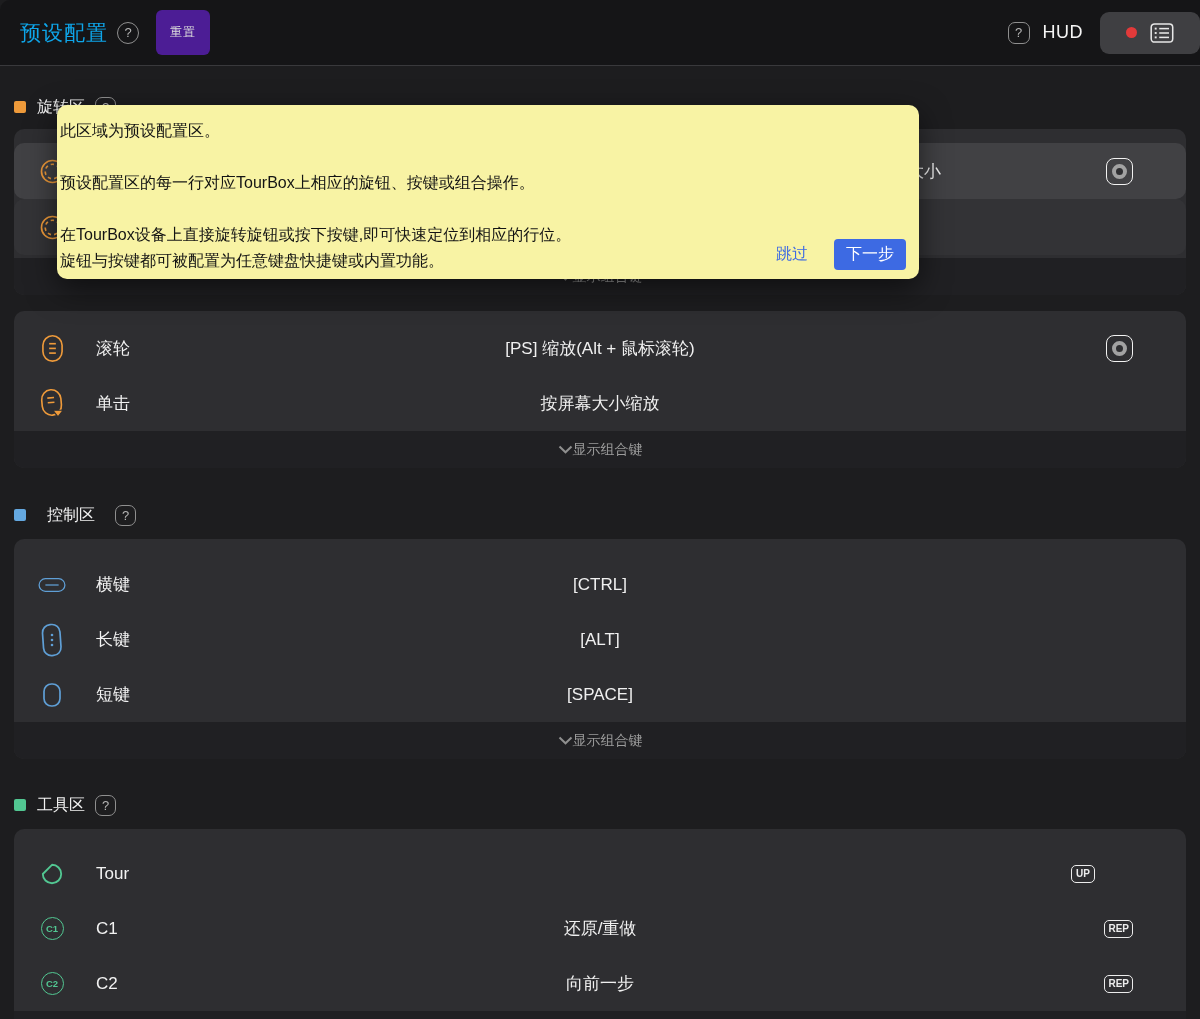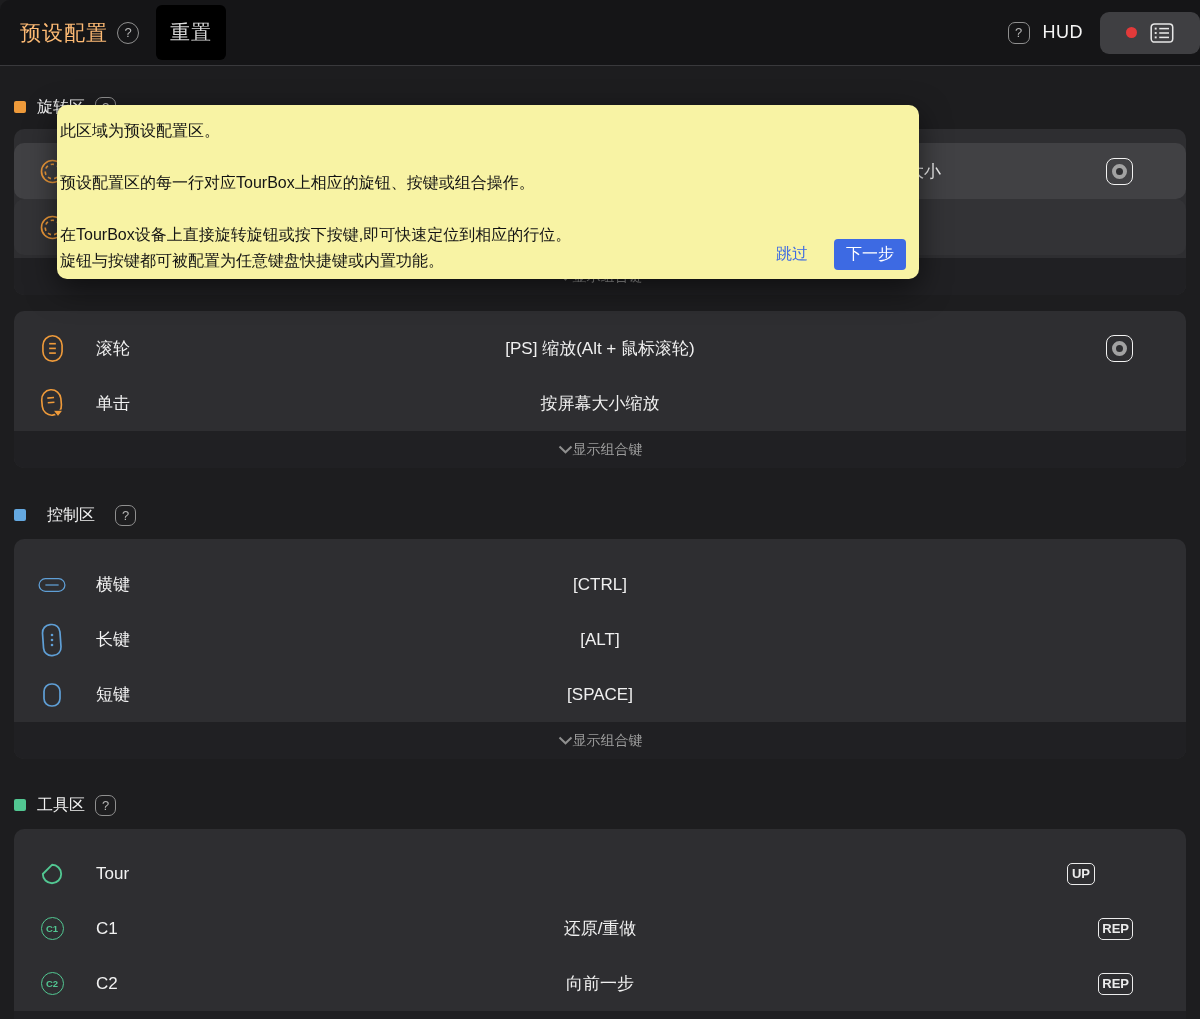--- a/index.html
+++ b/index.html
@@ -11,31 +11,31 @@
     position:relative;
   }
   .app { position:absolute; inset:0; background:#1d1d1f; border-radius:10px 0 0 0; overflow:hidden; }
 
   
   .topbar {
     position:absolute; top:0; left:0; right:0; height:66px;
     background:#151517; border-bottom:1px solid #39393c;
     display:flex; align-items:center; padding:0 20px;
   }
-  .page-title { font-size:21px; color:#fdba74; letter-spacing:1px; }
+  .page-title { font-size:21px; color:#0ea5e9; letter-spacing:1px; }
   .help-circ, .help-sq {
     display:inline-flex; align-items:center; justify-content:center;
     width:22px; height:22px; border:1.5px solid #8f8f8f; color:#b5b5b5;
     font-size:13px; line-height:1; flex:none; cursor:default;
   }
   .help-circ { border-radius:50%; margin-left:9px; }
   .help-sq   { border-radius:7px; }
   .reset-btn {
-    margin-left:17px; background:#000000; color:#dcdcdc; border:none;
-    font-size:20px; padding:14px 14px; border-radius:6px; cursor:pointer;
+    margin-left:17px; background:#4c1d95; color:#dcdcdc; border:none;
+    font-size:12px; padding:14px 14px; border-radius:6px; cursor:pointer;
     font-family:inherit; letter-spacing:1px;
   }
   .topbar-right { margin-left:auto; display:flex; align-items:center; gap:13px; }
   .hud-label { font-size:18px; color:#f5f5f5; letter-spacing:0.5px; }
   .hud-btn {
     margin-left:4px; margin-right:-20px;
     width:100px; height:42px; background:#3f3f42; border-radius:9px;
     display:flex; align-items:center; justify-content:center; gap:13px; cursor:pointer;
   }
   .red-dot { width:11px; height:11px; border-radius:50%; background:#e23a3a; }
@@ -76,21 +76,21 @@
 
   .rec {
     position:absolute; right:53px; width:27px; height:27px;
     border:1.5px solid #f2f2f2; border-radius:8px;
     display:flex; align-items:center; justify-content:center; cursor:pointer;
   }
   .rec-in { width:15px; height:15px; border-radius:50%; border:4px solid #a2a2a2; background:#2f2f32; }
   .kbadge {
     position:absolute; right:53px;
     border:1.5px solid #ececec; border-radius:5px; color:#ececec;
-    font-size:13px; font-weight:bold; padding:2.5px 3px; letter-spacing:0;
+    font-size:10px; font-weight:bold; padding:2.5px 3px; letter-spacing:0;
     cursor:pointer;
   }
   .kbadge.badge-up { right:91px; padding:2.5px 4px; }
 
   .panel-footer {
     position:absolute; left:0; right:0; bottom:0; height:37px;
     background:#202023; border-radius:0 0 10px 10px;
     display:flex; align-items:center; justify-content:center; 
     color:#9c9c9c; font-size:14px; cursor:pointer;
   }

